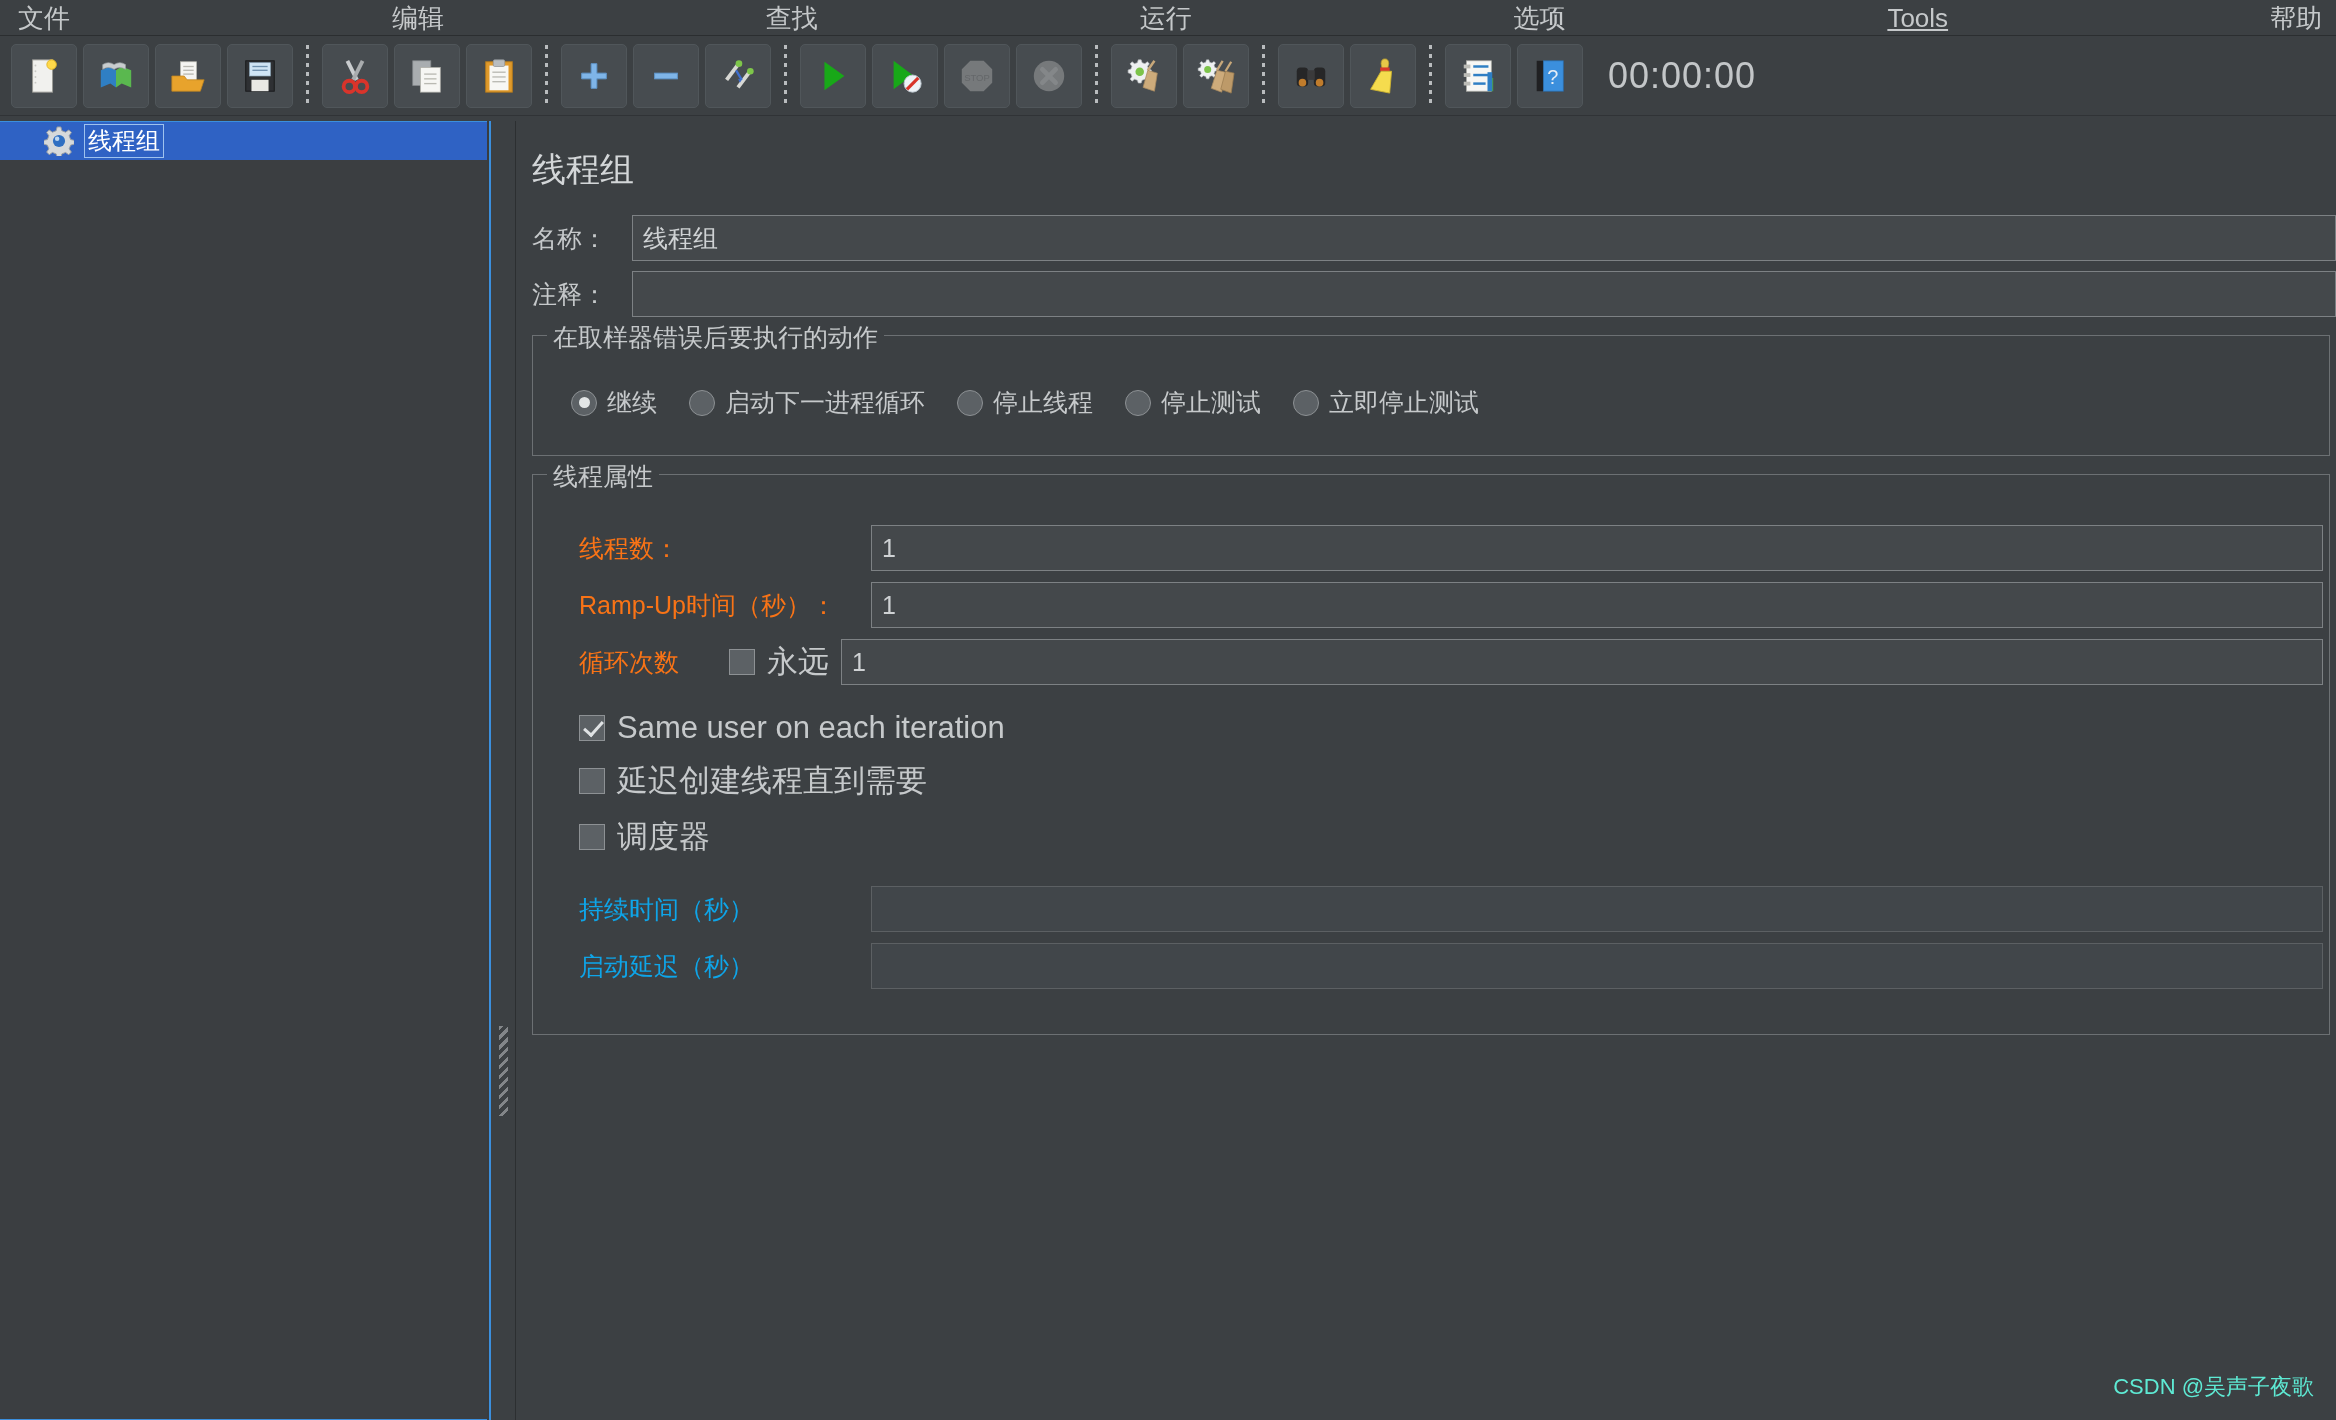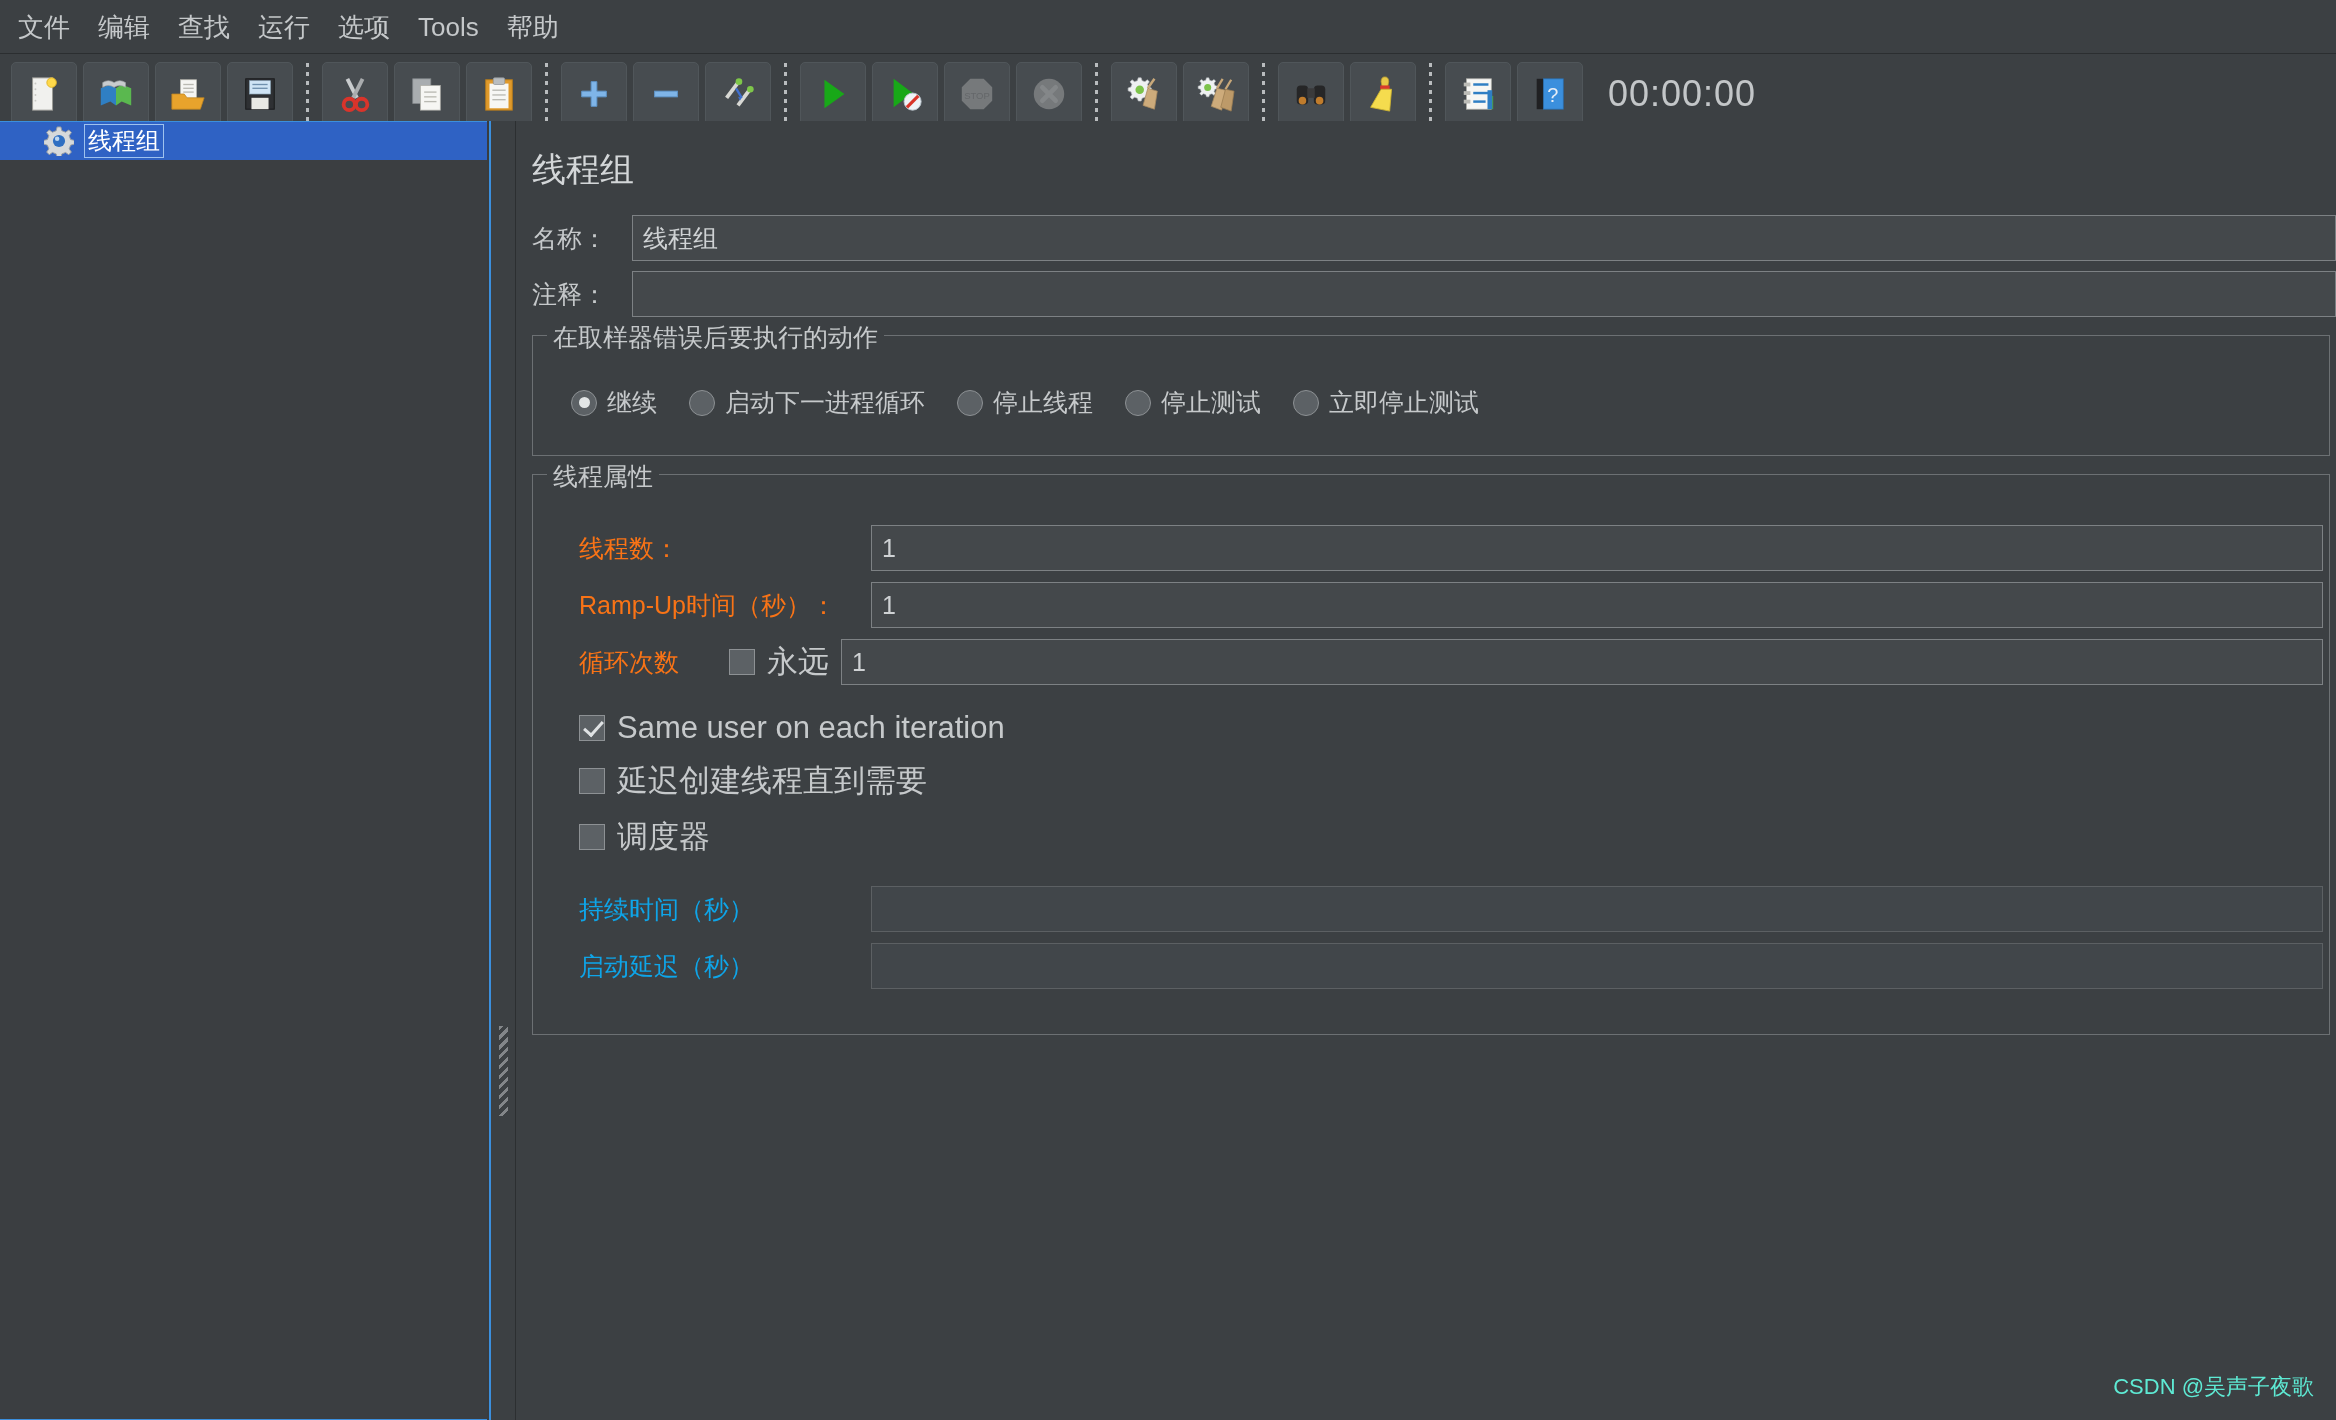--- a/index.html
+++ b/index.html
@@ -6,26 +6,27 @@
   html, body {
     width: 2336px; height: 1420px;
     background: #3c4043;
     font-family: "Liberation Sans", "DejaVu Sans", sans-serif;
     overflow: hidden;
   }
   body { position: relative; color: #c8cacb; }
 
   
   #menubar {
-    height: 54px;
+    height: 36px;
     background: #3c4043;
     display: flex;
     align-items: center;
     padding-left: 4px;
     border-bottom: 1px solid #2b2e30;
+    justify-content: space-between;
   }
   .menu-item {
     font-size: 26px;
     color: #c5c8ca;
     padding: 2px 14px;
     line-height: 34px;
     white-space: nowrap;
   }
   .menu-item.mnemonic { letter-spacing: 0; }
 
@@ -256,21 +257,21 @@
 </style>
 </head>
 <body>
 
 <div id="menubar">
   <div class="menu-item">文件</div>
   <div class="menu-item">编辑</div>
   <div class="menu-item">查找</div>
   <div class="menu-item">运行</div>
   <div class="menu-item">选项</div>
-  <div class="menu-item mnemonic" style="text-decoration-skip-ink:none;">Tools</div>
+  <div class="menu-item mnemonic" style="text-decoration:underline; text-decoration-skip-ink:none;">Tools</div>
   <div class="menu-item">帮助</div>
 </div>
 
 <div id="toolbar">
 
   <div class="tb-btn">
     <svg class="tb-icon" viewBox="0 0 40 40">
       <rect x="8" y="3" width="21" height="34" fill="#f1f1ee" stroke="#9a9a95" stroke-width="1"></rect>
       <g fill="#c9c9c4">
           <circle cx="11" cy="9" r="1"></circle>

